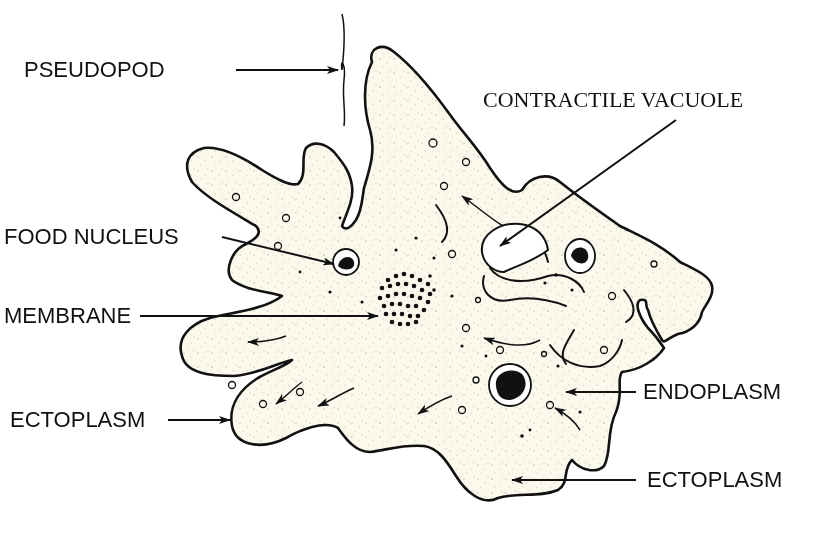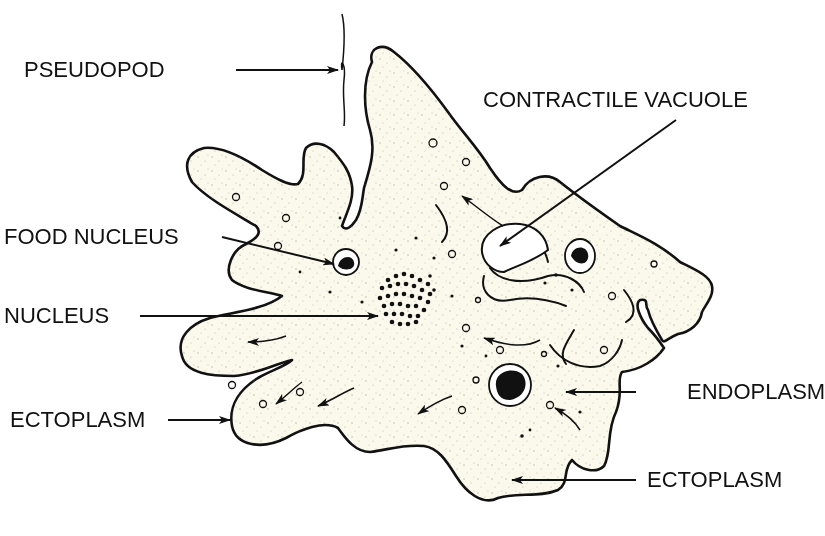--- a/index.html
+++ b/index.html
@@ -217,19 +217,19 @@
       <line x1="676" y1="120" x2="500" y2="246" marker-end="url(#ah)"></line>
       <line x1="222" y1="237" x2="334" y2="264" marker-end="url(#ah)"></line>
       <line x1="140" y1="316" x2="378" y2="316" marker-end="url(#ah)"></line>
       <line x1="168" y1="420" x2="230" y2="420" marker-end="url(#ah)"></line>
       <line x1="636" y1="392" x2="566" y2="392" marker-end="url(#ah)"></line>
       <line x1="636" y1="480" x2="512" y2="480" marker-end="url(#ah)"></line>
     </g>
   </svg>
 
   <span class="label" style="left:24px; top:59px;">PSEUDOPOD</span>
-  <span class="label" style="left:483px; top:89px;">CONTRACTILE VACUOLE</span>
+  <span class="label" style="left:483px; top:89px;font-family:Liberation Serif, serif;">CONTRACTILE VACUOLE</span>
   <span class="label" style="left:4px; top:226px;">FOOD NUCLEUS</span>
-  <span class="label" style="left:4px; top:305px;">NUCLEUS</span>
+  <span class="label" style="left:4px; top:305px;">MEMBRANE</span>
   <span class="label" style="left:10px; top:409px;">ECTOPLASM</span>
-  <span class="label" style="left:643px; top:381px;margin-left:44px;">ENDOPLASM</span>
+  <span class="label" style="left:643px; top:381px;">ENDOPLASM</span>
   <span class="label" style="left:647px; top:469px;text-align:center;">ECTOPLASM</span>
 </div>
 
 </body></html>

